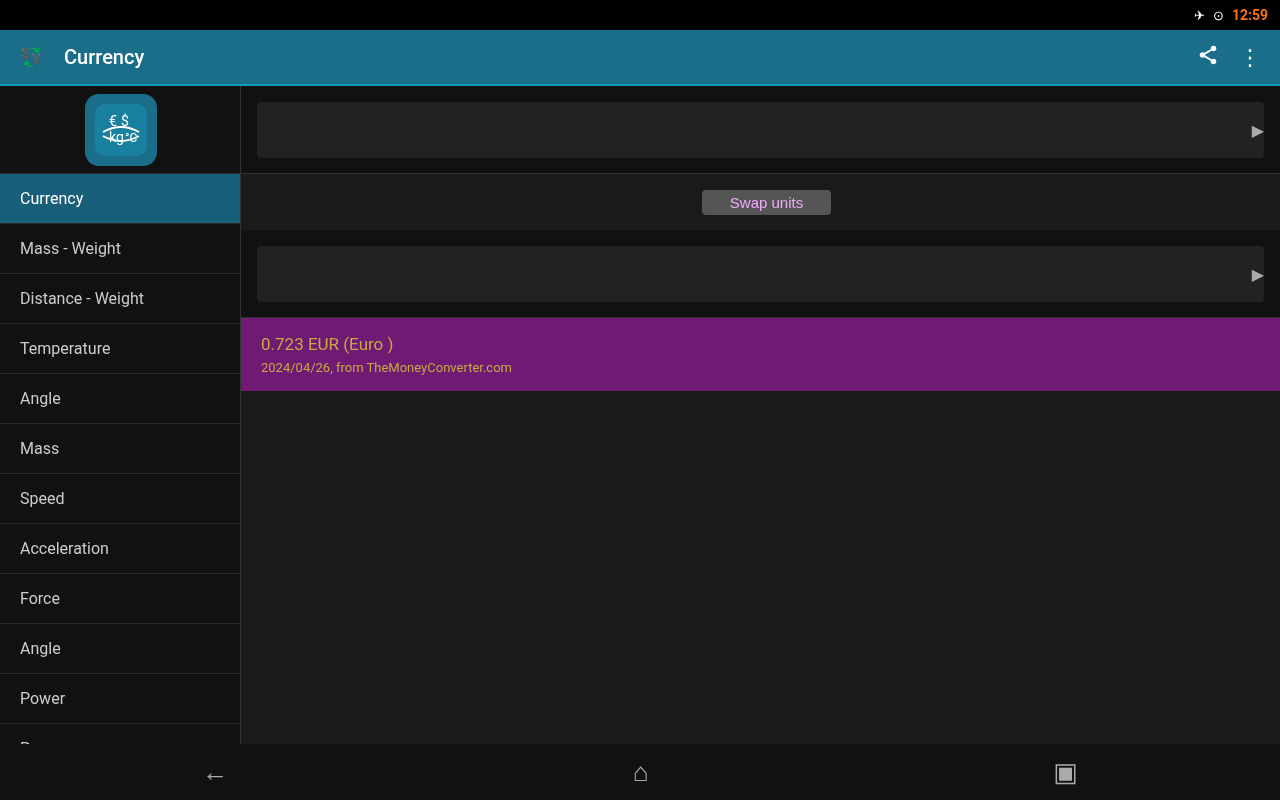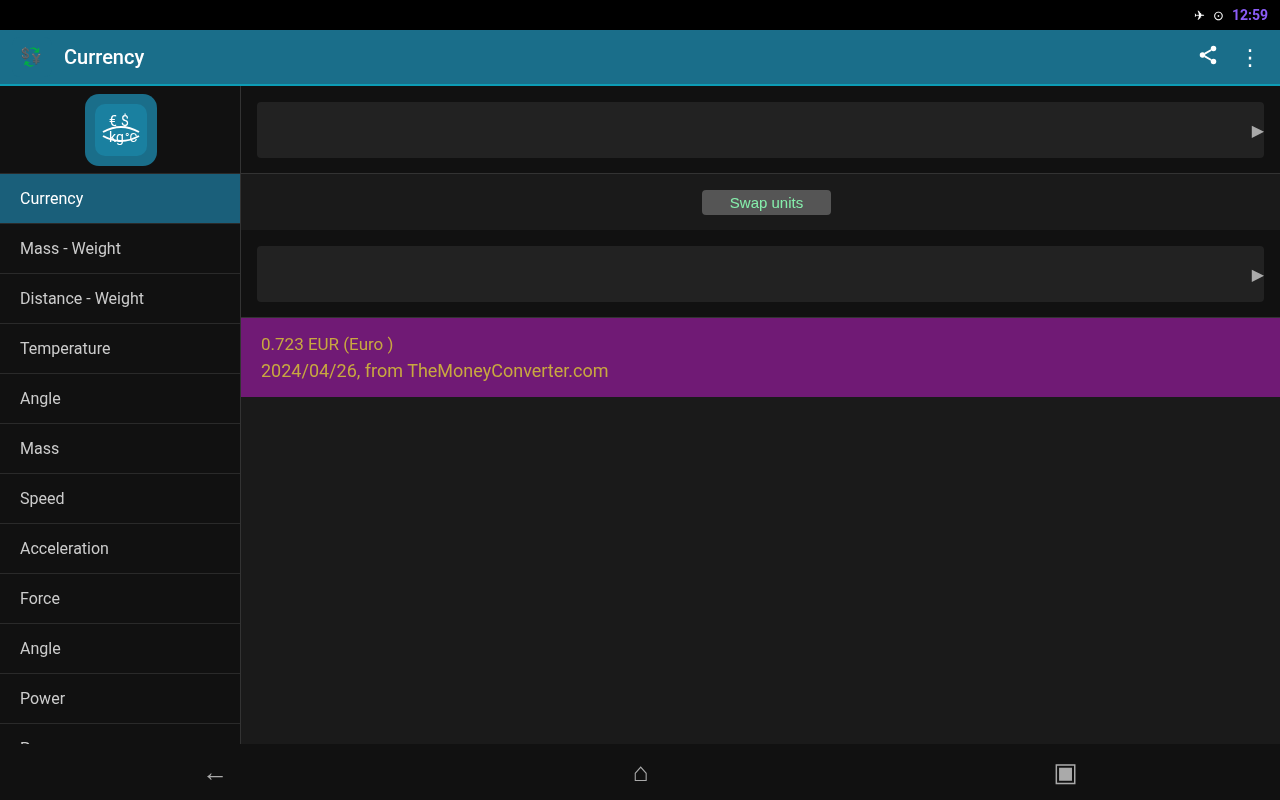--- a/index.html
+++ b/index.html
@@ -21,21 +21,21 @@
       align-items: center;
       justify-content: flex-end;
       padding: 0 12px;
       gap: 8px;
     }
     .status-icon {
       color: #fff;
       font-size: 13px;
     }
     #status-time {
-      color: #8b5cf6;
+      color: #f97316;
       font-size: 14px;
       font-weight: bold;
     }
 
     
     #action-bar {
       width: 1280px;
       height: 56px;
       background: #1a6e8a;
       display: flex;
@@ -161,21 +161,21 @@
     #swap-row {
       width: 100%;
       height: 56px;
       background: #1a1a1a;
       display: flex;
       align-items: center;
       justify-content: center;
     }
     #swap-btn {
       background: #555;
-      color: #86efac;
+      color: #f0abfc;
       border: none;
       border-radius: 4px;
       padding: 4px 28px;
       font-size: 15px;
       cursor: pointer;
       margin-left: 12px;
     }
 
     #selector-row-bottom {
       width: 100%;
@@ -193,21 +193,21 @@
       padding: 16px 20px;
       background: #701a75;
     }
     #result-value {
       color: #c8a840;
       font-size: 17px;
       margin-bottom: 6px;
     }
     #result-source {
       color: #c8a840;
-      font-size: 18px;
+      font-size: 13px;
     }
 
     
     #nav-bar {
       position: absolute;
       bottom: 0;
       left: 0;
       width: 1280px;
       height: 56px;
       background: #111;

